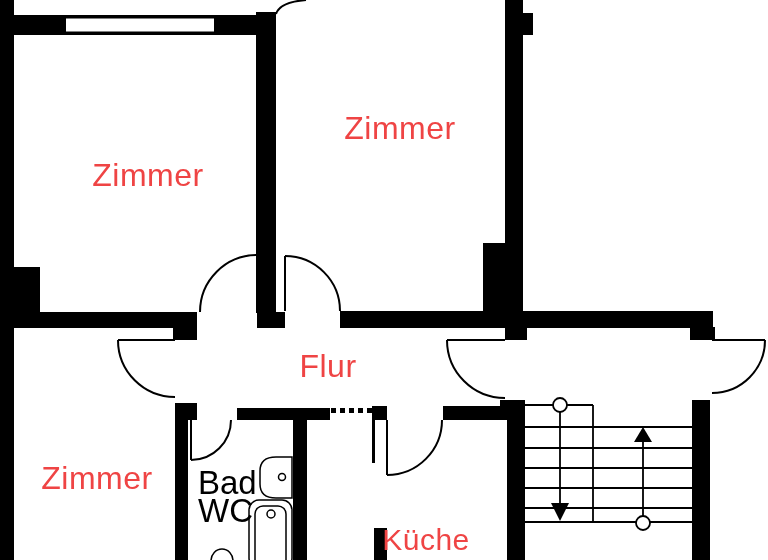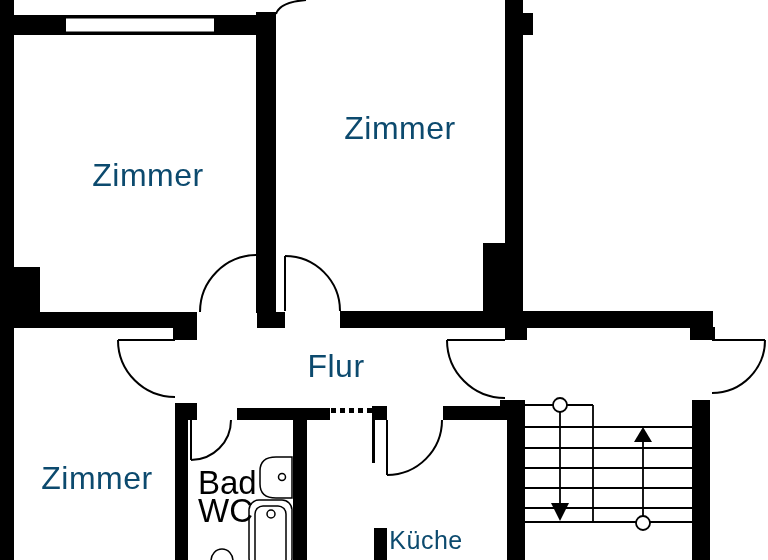--- a/index.html
+++ b/index.html
@@ -7,33 +7,33 @@
     position:relative;
     width:768px;height:560px;
     background:#fff;
     overflow:hidden;
     font-family:"Liberation Sans", sans-serif;
   }
   .plan svg{position:absolute;left:0;top:0;}
   .room-label{
     position:absolute;
     transform:translate(-50%,-50%);
-    color:#0c4a6e;
+    color:#ef4444;
     font-size:32px;
     white-space:nowrap;
     letter-spacing:0.5px;
   }
   .bath-label{
     position:absolute;
     color:#000;
     font-size:33px;
     line-height:28px;
     white-space:nowrap;
   }
-  .kitchen-label{font-size:25px;}
+  .kitchen-label{font-size:30px;}
 </style>
 </head>
 <body>
 
 <div class="plan">
   <svg width="768" height="560" viewBox="0 0 768 560">
 
     <g fill="#000000" stroke="none">
       <rect x="0" y="0" width="14" height="560"></rect>
       <rect x="13" y="15" width="243" height="20"></rect>
@@ -122,21 +122,21 @@
       <ellipse cx="222" cy="561" rx="11" ry="12"></ellipse>
     </g>
   </svg>
 
   <div class="room-label" style="left:148px;top:175px;">Zimmer</div>
 
   <div class="room-label" style="left:400px;top:128px;">Zimmer</div>
 
   <div class="room-label" style="left:97px;top:478px;">Zimmer</div>
 
-  <div class="room-label" style="left:336px;top:366px;">Flur</div>
+  <div class="room-label" style="left:328px;top:366px;">Flur</div>
 
   <div class="bath-label" style="left:198px;top:469px;">
     <div>Bad</div>
     <div>WC</div>
   </div>
 
   <div class="room-label kitchen-label" style="left:426px;top:540px;">Küche</div>
 </div>
 
 </body></html>

